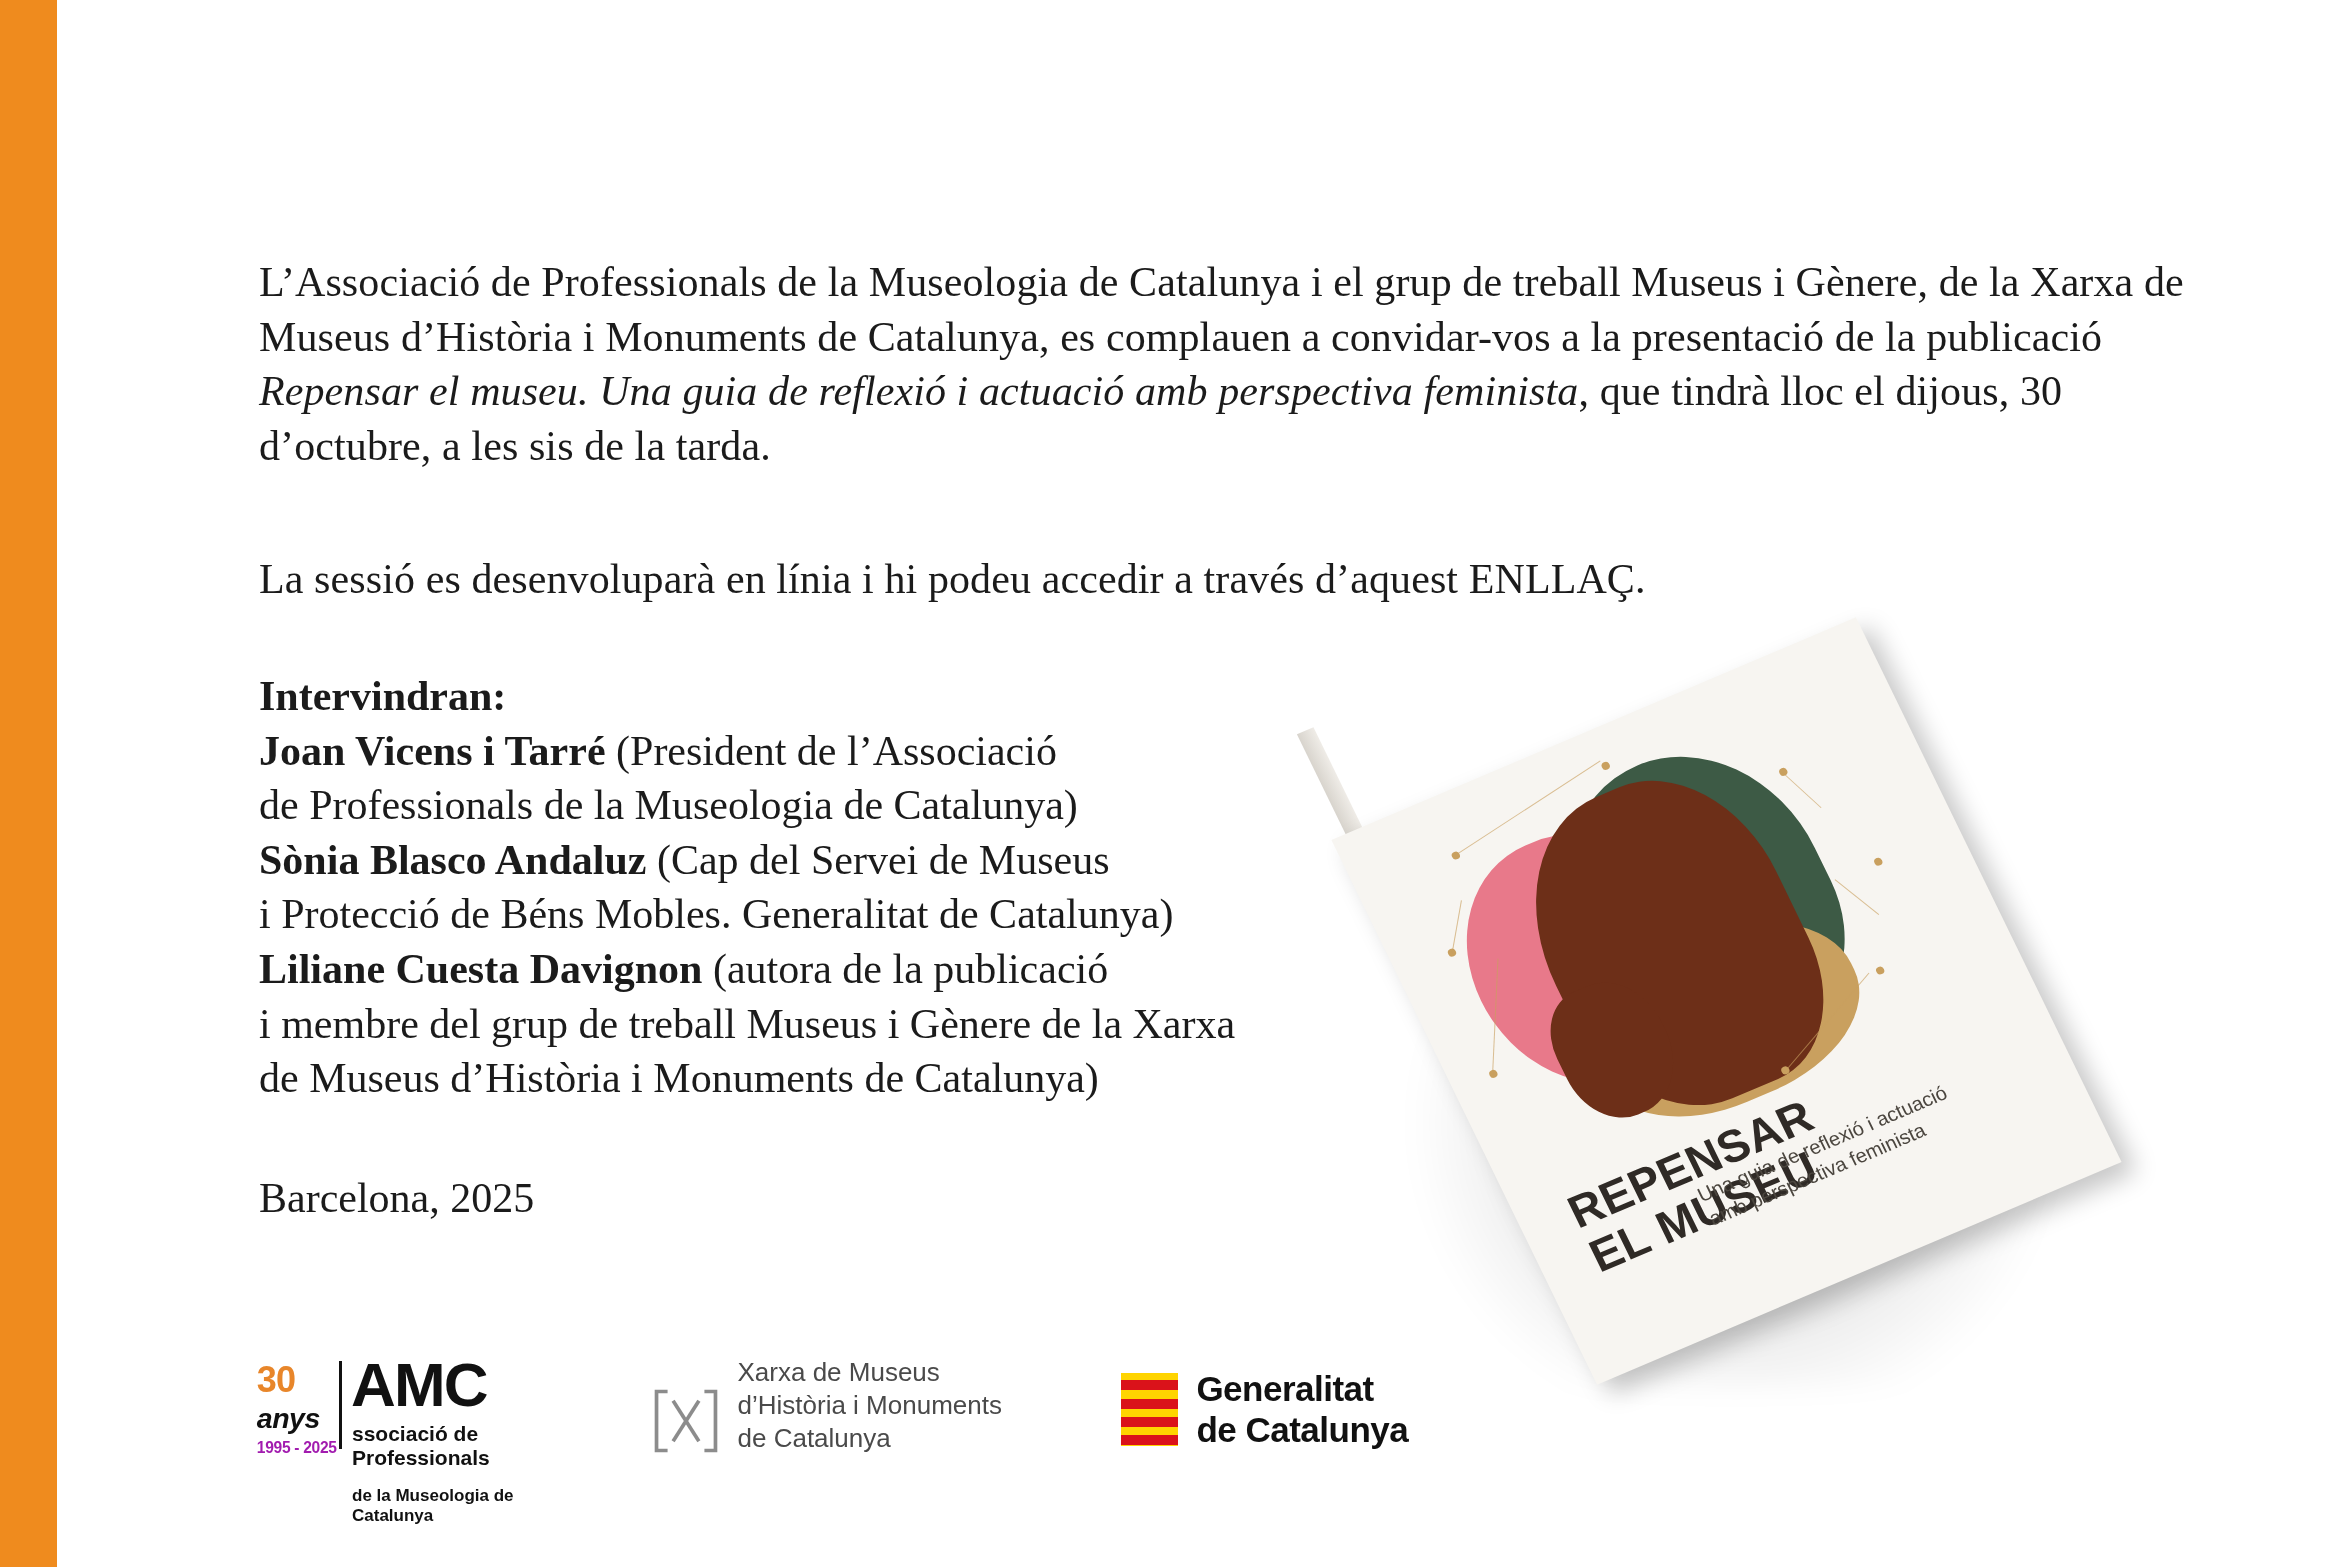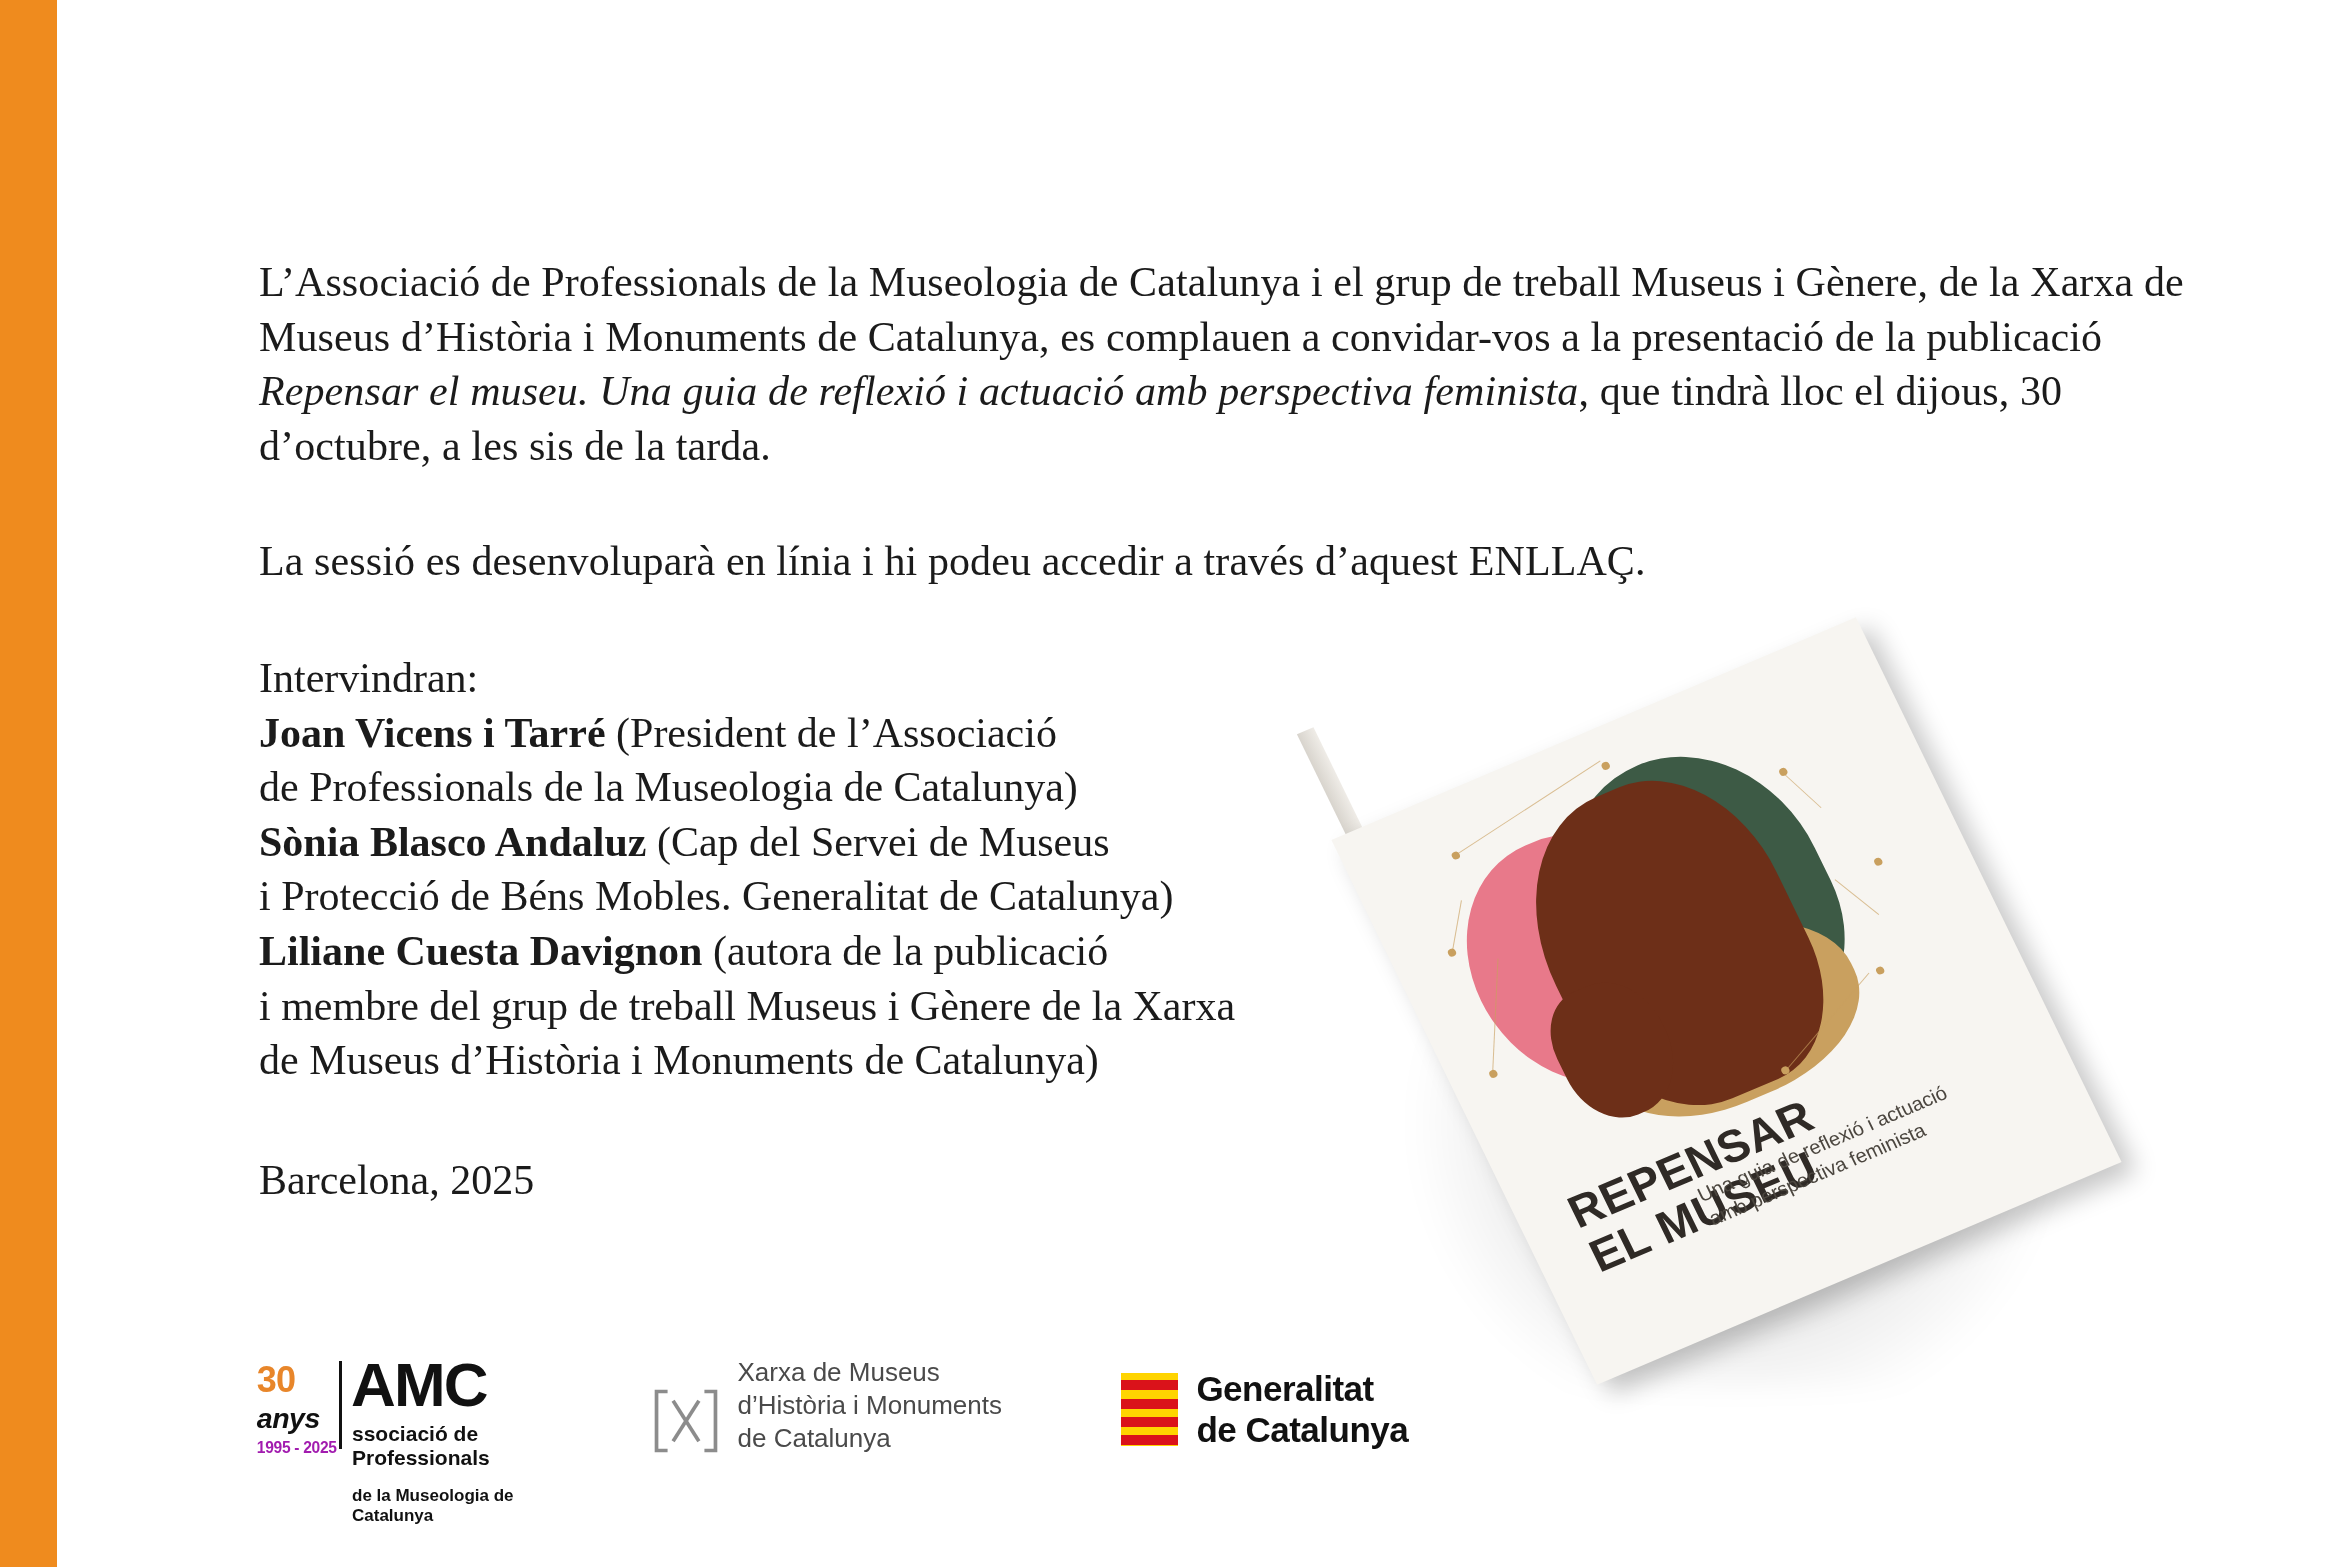--- a/index.html
+++ b/index.html
@@ -36,29 +36,29 @@
 
   .para {
     font-size: 42px;
     line-height: 1.30;
     margin: 0 0 0 0;
     letter-spacing: 0.1px;
   }
   .para .it { font-style: italic; }
 
   #para-online {
-    margin-top: 61px;
+    margin-top: 79px;
   }
 
   #speakers-block {
     margin-top: 62px;
     font-size: 42px;
     line-height: 1.30;
   }
-  #speakers-block .lead { display:block; }
+  #speakers-block .lead { display:block;font-weight:bold; }
   .speaker-line { display: block; }
   .speaker-name { font-weight: bold; }
 
   #city-year {
     margin-top: 68px;
     font-size: 42px;
   }
 
   
   #logos-row {

